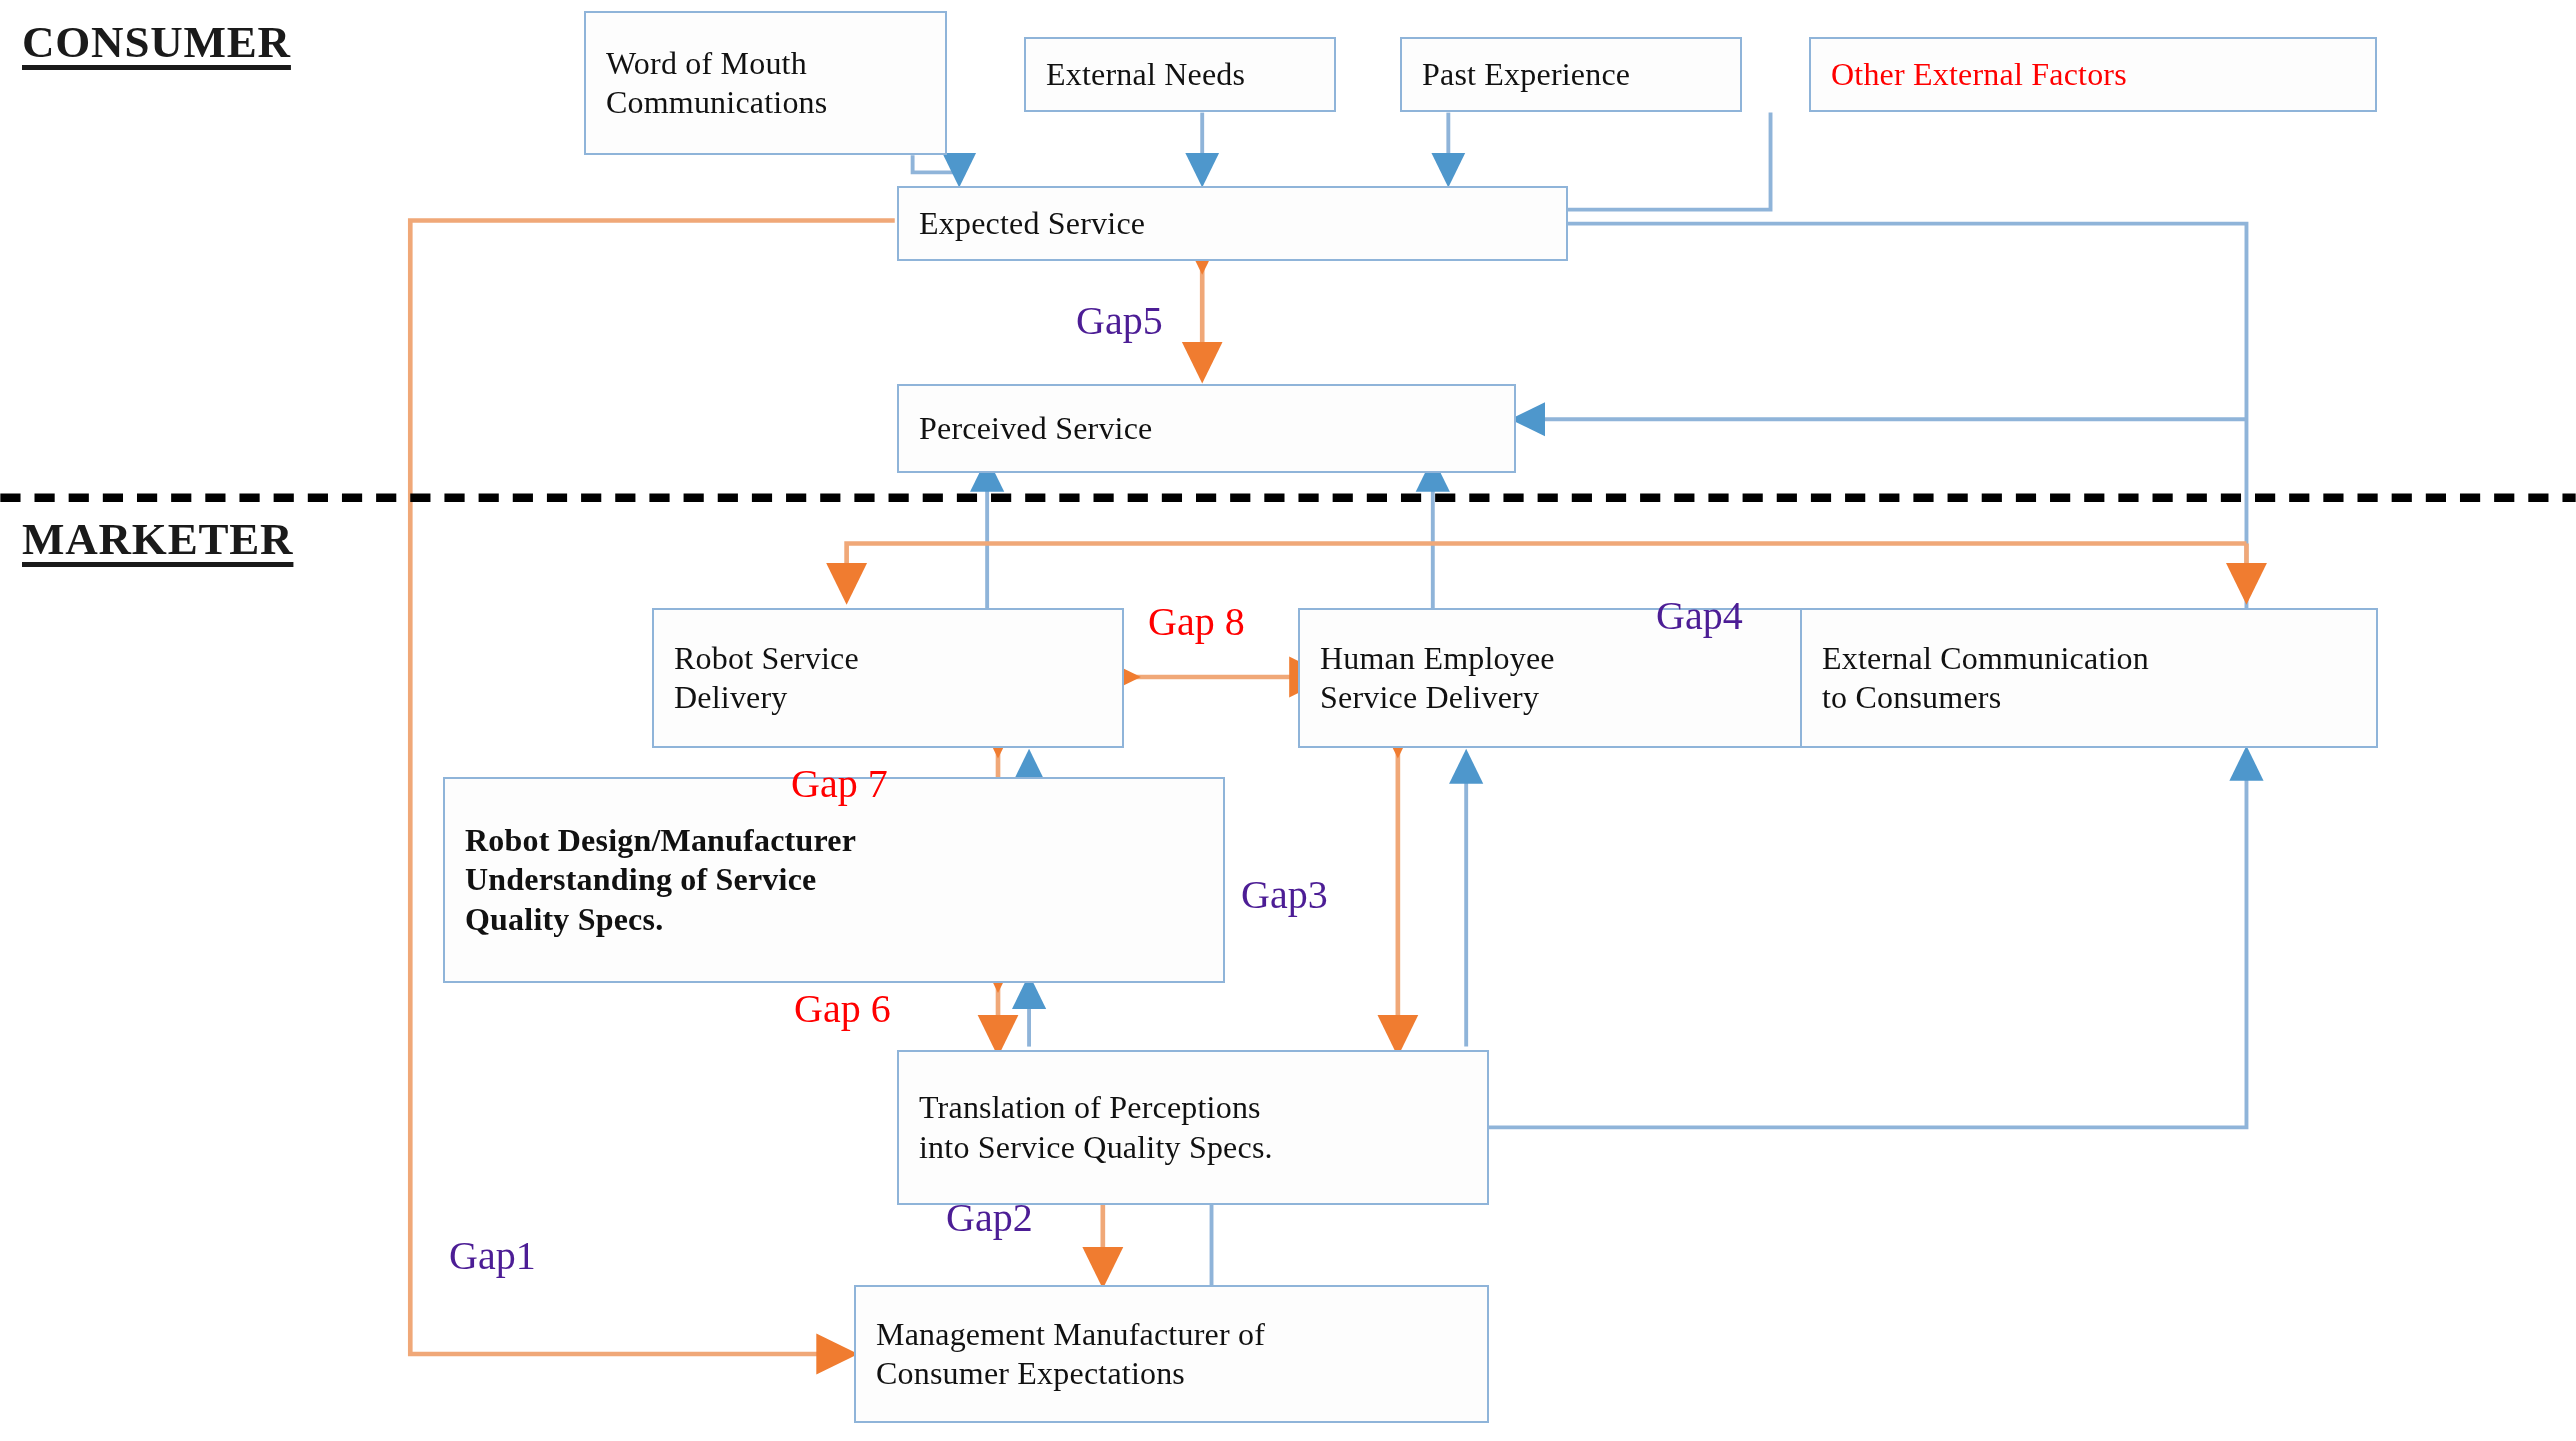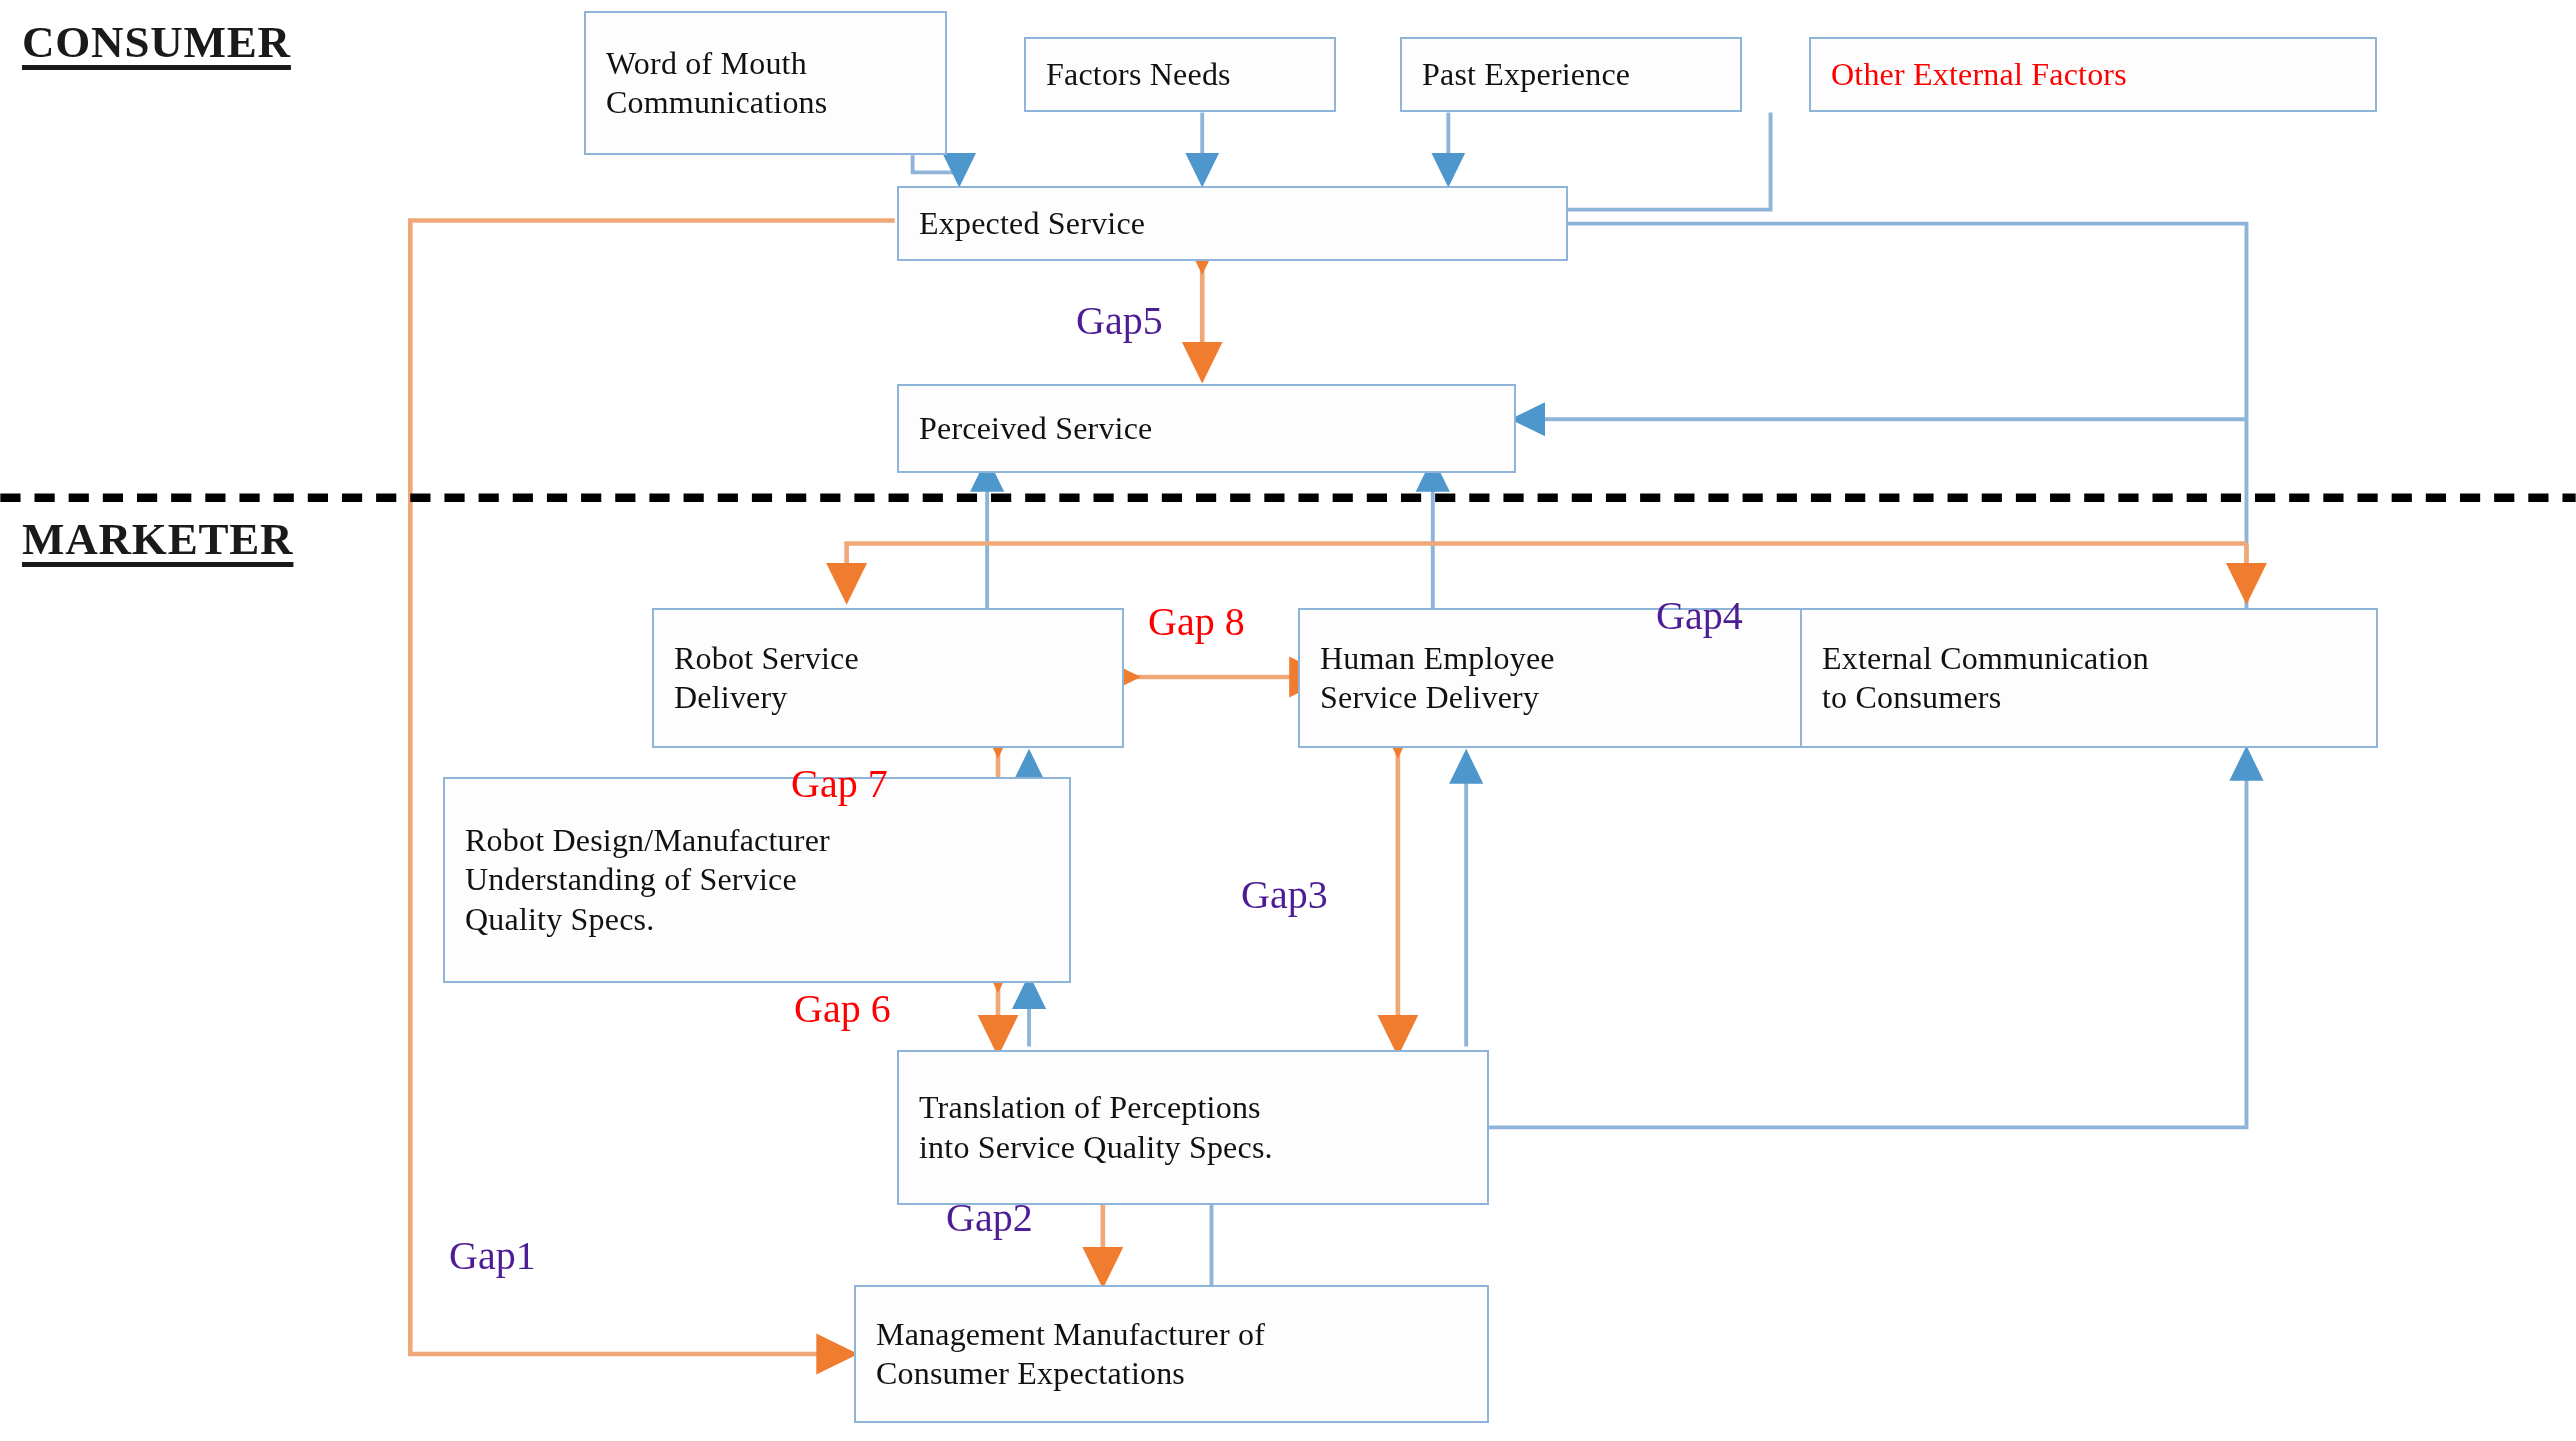--- a/index.html
+++ b/index.html
@@ -93,21 +93,21 @@
 
   <div class="box" style="left:584px;top:11px;width:363px;height:144px;">
     <div class="txt">
       <div>Word of Mouth</div>
       <div>Communications</div>
     </div>
   </div>
 
   <div class="box" style="left:1024px;top:37px;width:312px;height:75px;">
     <div class="txt">
-      <div>Factors Needs</div>
+      <div>External Needs</div>
     </div>
   </div>
 
   <div class="box" style="left:1400px;top:37px;width:342px;height:75px;">
     <div class="txt">
       <div>Past Experience</div>
     </div>
   </div>
 
   <div class="box red" style="left:1809px;top:37px;width:568px;height:75px;">
@@ -142,21 +142,21 @@
     </div>
   </div>
 
   <div class="box" style="left:1800px;top:608px;width:578px;height:140px;">
     <div class="txt">
       <div>External Communication</div>
       <div>to Consumers</div>
     </div>
   </div>
 
-  <div class="box" style="left:443px;top:777px;width:628px;height:206px;">
+  <div class="box" style="left:443px;top:777px;width:782px;height:206px;font-weight:bold;">
     <div class="txt">
       <div>Robot Design/Manufacturer</div>
       <div>Understanding of Service</div>
       <div>Quality Specs.</div>
     </div>
   </div>
 
   <div class="box" style="left:897px;top:1050px;width:592px;height:155px;">
     <div class="txt">
       <div>Translation of Perceptions</div>

